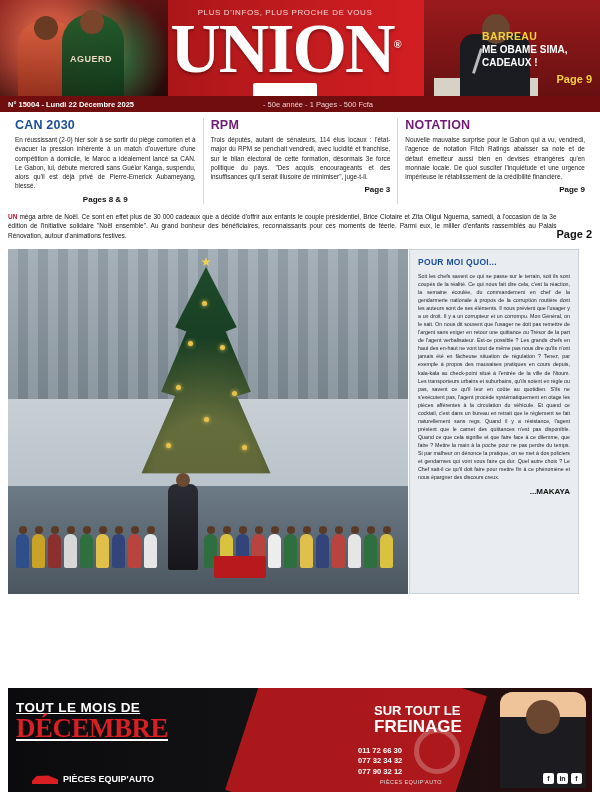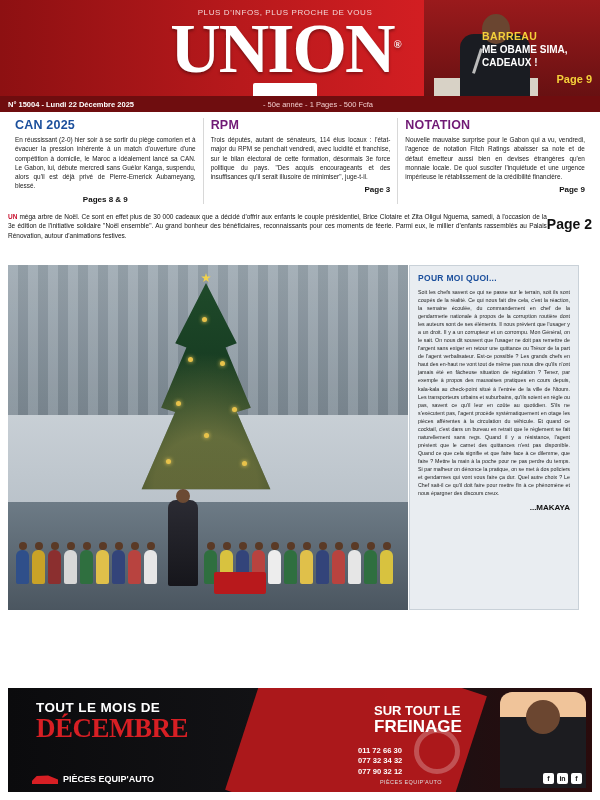--- a/index.html
+++ b/index.html
@@ -87,24 +87,24 @@
   .headline-band h1 {
     font-family:"Liberation Sans", sans-serif;
     font-weight:700; font-size:25.5px; letter-spacing:-.3px; text-align:center;
     white-space:nowrap;
   }
   .lead {
     margin:4px 8px 0 8px; font-size:6.5px; line-height:1.5; text-align:justify;
     color:#111;
   }
   .lead b.red { color:#c8102e; font-weight:700; }
-  .lead .pg2 { float:right; font-size:14px; font-weight:700; margin-top:2px; }
-
-  
-  .body-row { display:flex; margin:24px 8px 0 8px; gap:1px; }
+  .lead .pg2 { float:right; font-size:11px; font-weight:700; margin-top:14px; }
+
+  
+  .body-row { display:flex; margin:8px 8px 0 8px; gap:1px; }
   .photo {
     width:400px; height:345px; position:relative; overflow:hidden;
     background:linear-gradient(180deg,#cfd6dc 0%, #b9c2c9 48%, #8d9aa4 100%);
   }
   .photo .sky{position:absolute;inset:0;background:linear-gradient(180deg,#dfe4e8,#aab4bd);}
   .photo .bldg{position:absolute;left:0;top:0;width:400px;height:150px;
     background:linear-gradient(180deg,#9aa6af 0%, #7d8a94 100%);}
   .photo .bldg:after{content:"";position:absolute;left:0;top:0;width:400px;height:150px;
     background:repeating-linear-gradient(90deg, rgba(255,255,255,.12) 0 10px, rgba(0,0,0,.05) 10px 20px);}
   .photo .tree {
@@ -133,21 +133,21 @@
   .sidebar .txt { font-size:5.3px; line-height:1.52; text-align:justify; color:#1b1b1b; }
   .sidebar .sign { font-size:8px; font-weight:700; text-align:right; margin-top:6px; color:#111; }
 
   
   .ad {
     position:absolute; left:8px; bottom:8px; width:584px; height:104px;
     background:linear-gradient(90deg,#0b0b0d 0%, #141417 55%, #2a0b0c 100%);
     color:#fff; overflow:hidden;
   }
   .ad .swoosh{position:absolute;right:126px;top:-30px;width:220px;height:170px;background:#b8191c;transform:rotate(18deg);opacity:.92;}
-  .ad .left{position:absolute;left:28px;top:12px;width:186px;}
+  .ad .left{position:absolute;left:8px;top:12px;width:186px;text-decoration:underline;}
   .ad .left .l1{font-size:13.5px;font-weight:700;letter-spacing:.4px;}
   .ad .left .l2{font-family:"Liberation Serif",serif;font-size:27px;font-weight:700;color:#d71f24;letter-spacing:-.5px;line-height:1;}
   .ad .pct{position:absolute;left:232px;top:14px;text-align:center;}
   .ad .pct .big{font-size:40px;font-weight:700;line-height:.9;letter-spacing:-2px;}
   .ad .pct .sm{font-size:10px;font-weight:700;letter-spacing:.3px;}
   .ad .mid{position:absolute;left:366px;top:16px;width:120px;}
   .ad .mid .m1{font-size:13px;font-weight:700;line-height:1.1;}
   .ad .mid .m2{font-size:17px;font-weight:700;line-height:1.05;}
   .ad .phones{position:absolute;left:350px;top:58px;font-size:7.6px;font-weight:700;line-height:1.35;}
   .ad .brand{position:absolute;left:24px;bottom:8px;display:flex;align-items:center;gap:5px;}
@@ -160,20 +160,27 @@
     background:linear-gradient(180deg,#f0c49a 0 26%, #1c1c20 26% 100%);border-radius:12px 12px 0 0;}
   .ad .person:after{content:"";position:absolute;left:26px;top:8px;width:34px;height:34px;border-radius:50%;background:#6b4630;}
   .ad .wrench{position:absolute;right:132px;bottom:18px;width:46px;height:46px;border:5px solid rgba(255,255,255,.25);border-radius:50%;}
 </style>
 </head>
 <body>
 
 <div class="page">
 
   <div class="masthead">
+    <div class="mh-photo-left">
+      <div class="p1"></div>
+        <div class="p2"></div>
+        <div class="h1"></div>
+        <div class="h2"></div>
+      <div class="num">AGUERD</div>
+    </div>
 
     <div class="mh-photo-right">
       <div class="podium"></div>
         <div class="spk-body"></div>
         <div class="spk-head"></div>
         <div class="mic"></div>
     </div>
 
     <div class="logo-wrap">
       <div class="logo-top">PLUS D'INFOS, PLUS PROCHE DE VOUS</div>
@@ -189,21 +196,21 @@
 
     <div class="mh-strip">
       <span class="edition">N° 15004 - Lundi 22 Décembre 2025</span>
       <span class="center">- 50e année - 1 Pages - 500 Fcfa</span>
       <span style="width:90px"></span>
     </div>
   </div>
 
   <div class="teasers">
     <div class="teaser">
-      <h3 class="blue">CAN 2025</h3>
+      <h3 class="blue">CAN 2030</h3>
       <p>En réussissant (2-0) hier soir à se sortir du piège comorien et à évacuer la pression inhérente à un match d'ouverture d'une compétition à domicile, le Maroc a idéalement lancé sa CAN. Le Gabon, lui, débute mercredi sans Guélor Kanga, suspendu, alors qu'il est déjà privé de Pierre-Emerick Aubameyang, blessé.</p>
       <div class="pg left">Pages 8 &amp; 9</div>
     </div>
     <div class="teaser">
       <h3>RPM</h3>
       <p>Trois députés, autant de sénateurs, 114 élus locaux : l'état-major du RPM se penchait vendredi, avec lucidité et franchise, sur le bilan électoral de cette formation, désormais 3e force politique du pays. "Des acquis encourageants et des insuffisances qu'il serait illusoire de minimiser", juge-t-il.</p>
       <div class="pg">Page 3</div>
     </div>
     <div class="teaser">
       <h3>NOTATION</h3>

